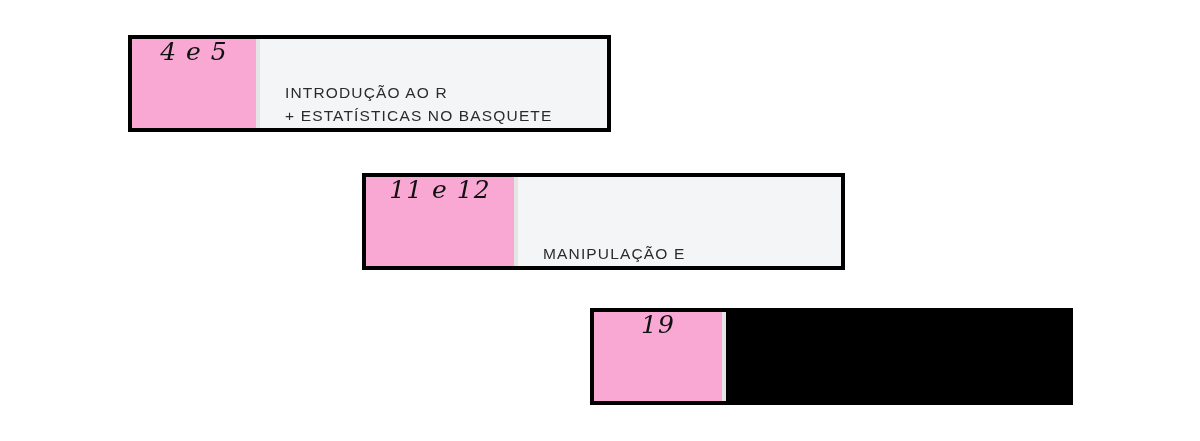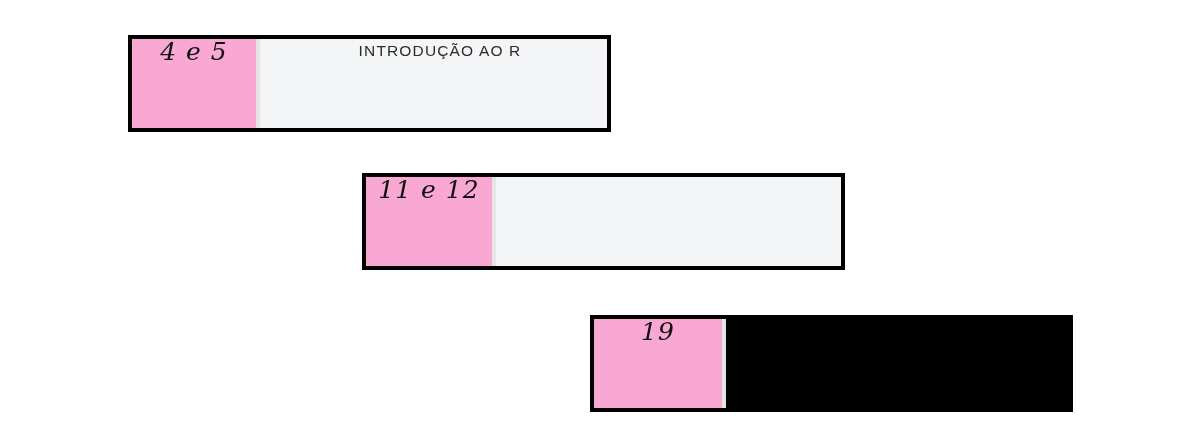--- a/index.html
+++ b/index.html
@@ -46,22 +46,22 @@
     color: #111111;
     letter-spacing: 1px;
     white-space: nowrap;
     line-height: 1;
   }
 
   .bar-title-panel {
     flex: 1 1 auto;
     background: #f4f5f7;
     display: flex;
-    flex-direction: row;
-    justify-content: center;
+    flex-direction: column;
+    justify-content: flex-end;
     box-sizing: border-box;
     padding-left: 25px;
     padding-right: 12px;
   }
 
   .bar-title-line {
     font-family: "Liberation Sans", sans-serif;
     font-size: 15.5px;
     font-weight: 400;
     color: #2b2b2b;
@@ -80,50 +80,52 @@
   }
   #schedule-bar-1 .bar-number-block { width: 128px; }
 
   
   #schedule-bar-2 {
     left: 362px;
     top: 173px;
     width: 483px;
     height: 97px;
   }
-  #schedule-bar-2 .bar-number-block { width: 130px; }
+  #schedule-bar-2 .bar-number-block { width: 152px; }
 
   
   #schedule-bar-3 {
     left: 590px;
-    top: 315px;
+    top: 308px;
     width: 483px;
     height: 97px;
   }
   #schedule-bar-3 .bar-number-block { width: 132px; }
 </style>
 </head>
 <body>
 
 <div id="schedule-diagram">
 
   <div class="schedule-bar" id="schedule-bar-1">
     <div class="bar-number-block">
       <span class="bar-number-text">4 e 5</span>
     </div>
     <div class="bar-title-panel">
       <span class="bar-title-line">INTRODUÇÃO AO R</span>
+      <span class="bar-title-line">+  ESTATÍSTICAS NO BASQUETE</span>
     </div>
   </div>
 
   <div class="schedule-bar" id="schedule-bar-2">
     <div class="bar-number-block">
       <span class="bar-number-text">11 e 12</span>
     </div>
     <div class="bar-title-panel">
+      <span class="bar-title-line">MANIPULAÇÃO E</span>
     </div>
   </div>
 
   <div class="schedule-bar" id="schedule-bar-3">
     <div class="bar-number-block">
       <span class="bar-number-text">19</span>
     </div>
   </div>
 
 </div>

